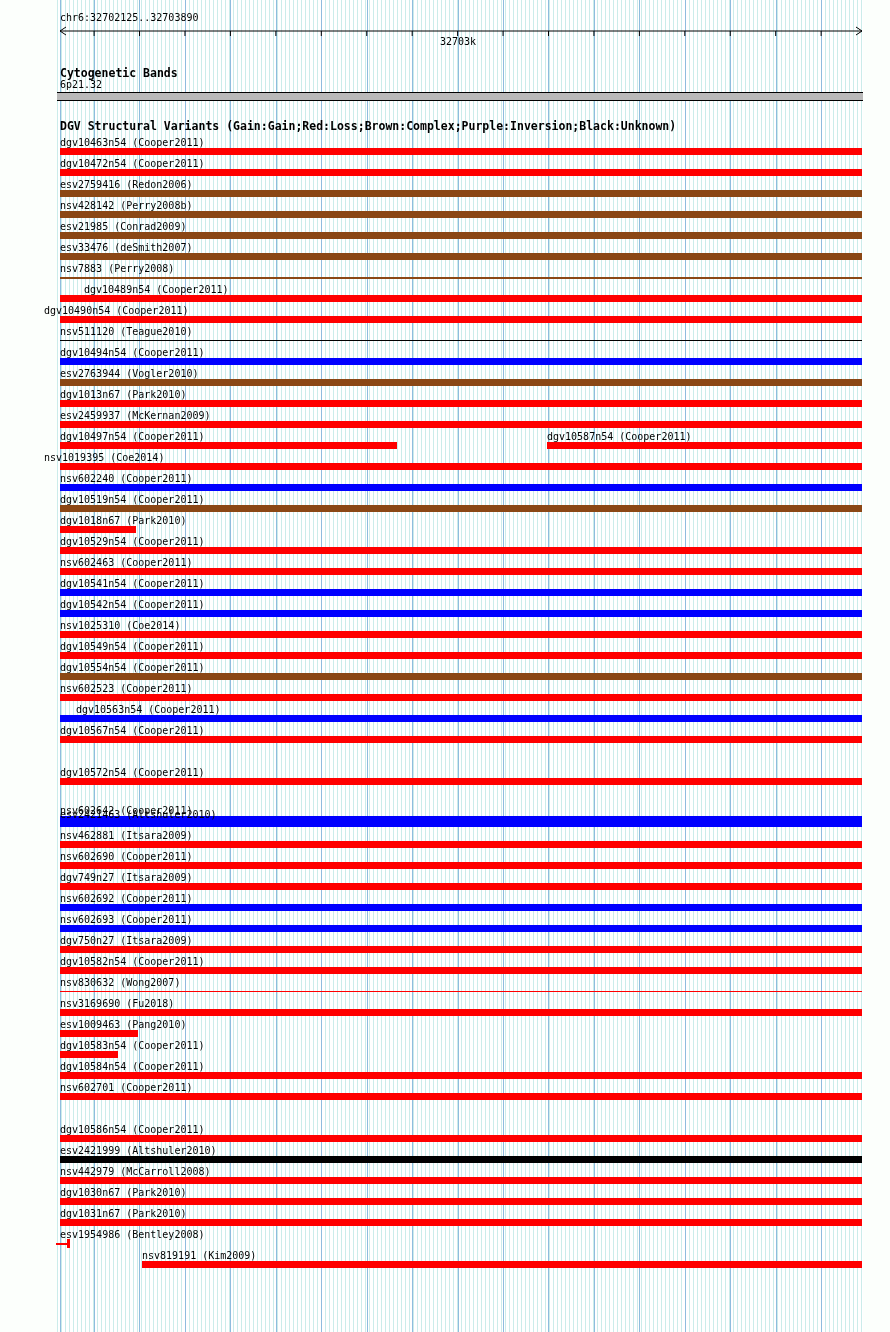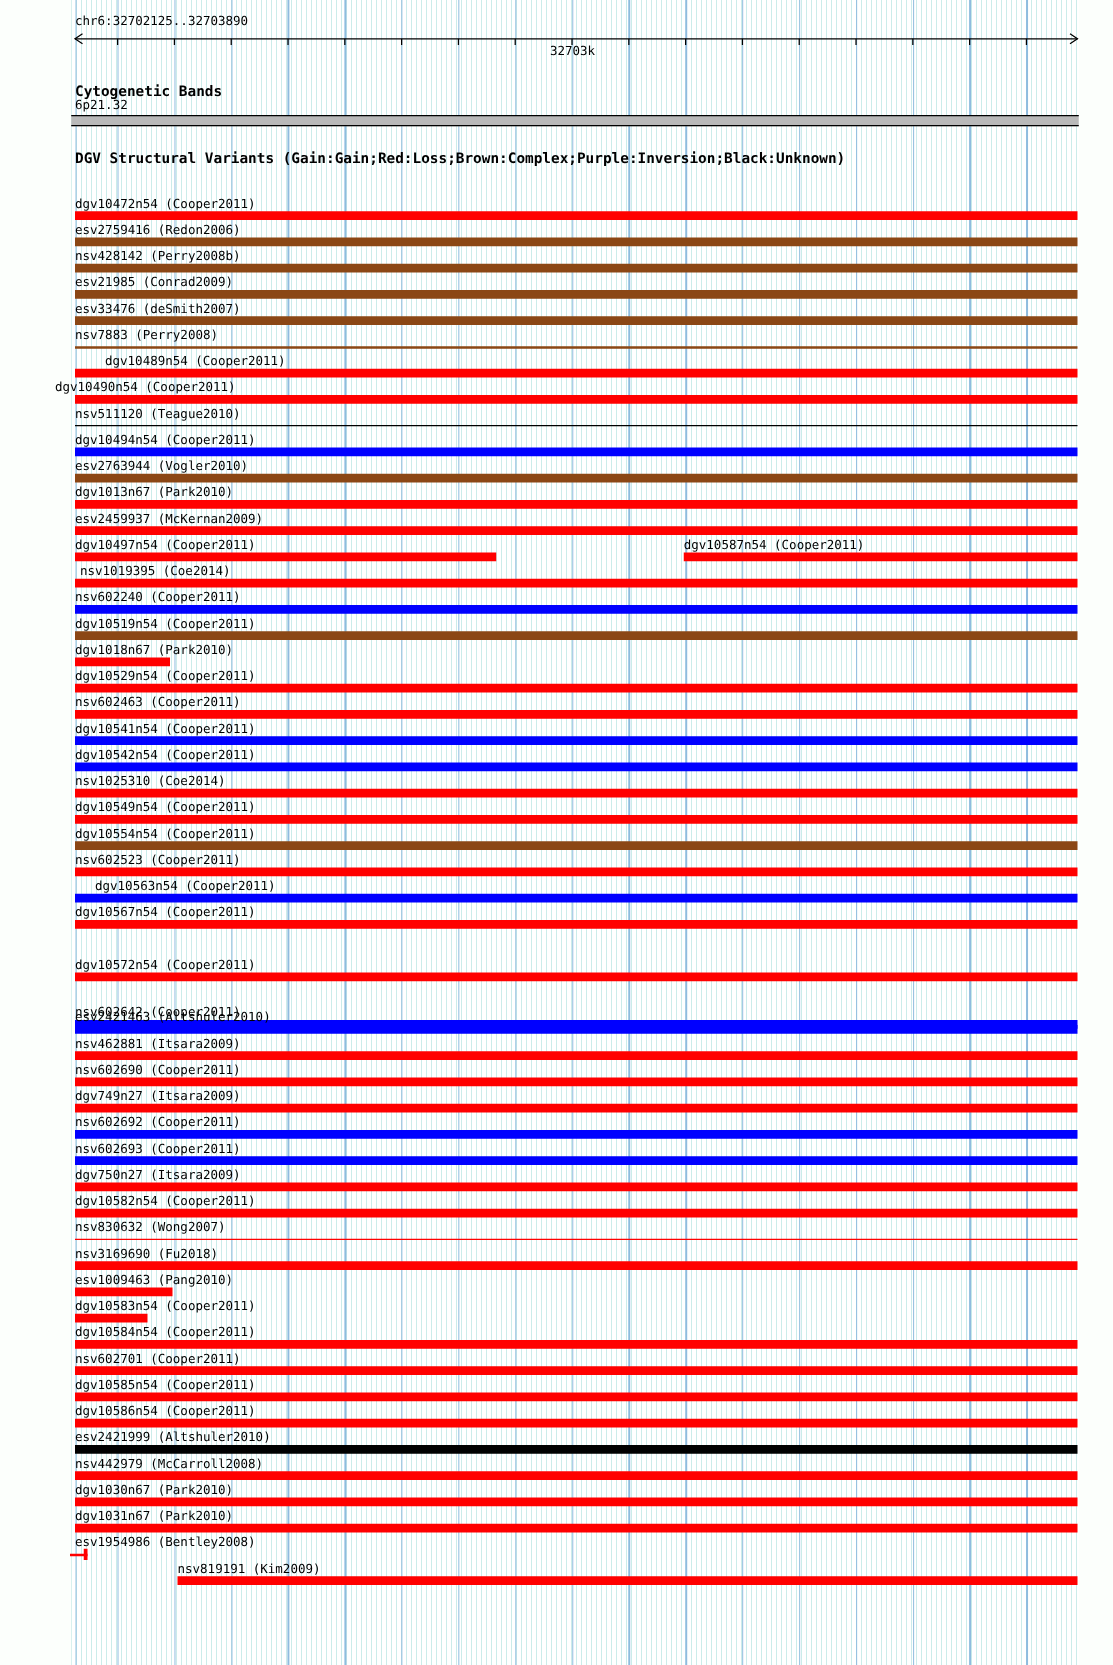--- a/index.html
+++ b/index.html
@@ -65,20 +65,26 @@
 
   <div class="t abs tick-label">32703k</div>
 
   <div class="tb abs cyto-title">Cytogenetic Bands</div>
   <div class="t abs cyto-label">6p21.32</div>
   <div class="cyto-band"></div>
 
   <div class="tb abs dgv-title">DGV Structural Variants (Gain:Gain;Red:Loss;Brown:Complex;Purple:Inversion;Black:Unknown)</div>
 
   <div id="tracks">
+      <div class="row" style="top: 135px;">
+    <div class="feat">
+      <span class="t lbl" style="left: 60px;">dgv10463n54 (Cooper2011)</span>
+      <div class="bar" style="background: rgb(255, 0, 0); left: 60px; width: 802px;"></div>
+    </div>
+  </div>
       <div class="row" style="top: 156px;">
     <div class="feat">
       <span class="t lbl" style="left: 60px;">dgv10472n54 (Cooper2011)</span>
       <div class="bar" style="background: rgb(255, 0, 0); left: 60px; width: 802px;"></div>
     </div>
   </div>
       <div class="row" style="top: 177px;">
     <div class="feat">
       <span class="t lbl" style="left: 60px;">esv2759416 (Redon2006)</span>
       <div class="bar" style="background: rgb(139, 71, 21); left: 60px; width: 802px;"></div>
@@ -155,21 +161,21 @@
       <span class="t lbl" style="left: 60px;">dgv10497n54 (Cooper2011)</span>
       <div class="bar" style="background: rgb(255, 0, 0); left: 60px; width: 337px;"></div>
     </div>
   <div class="feat">
       <span class="t lbl" style="left: 547px;">dgv10587n54 (Cooper2011)</span>
       <div class="bar" style="background: rgb(255, 0, 0); left: 547px; width: 315px;"></div>
     </div>
       </div>
       <div class="row" style="top: 450px;">
     <div class="feat">
-      <span class="t lbl" style="left: 64px;">nsv1019395 (Coe2014)</span>
+      <span class="t lbl" style="left: 44px;">nsv1019395 (Coe2014)</span>
       <div class="bar" style="background: rgb(255, 0, 0); left: 60px; width: 802px;"></div>
     </div>
   </div>
       <div class="row" style="top: 471px;">
     <div class="feat">
       <span class="t lbl" style="left: 60px;">nsv602240 (Cooper2011)</span>
       <div class="bar" style="background: rgb(0, 0, 255); left: 60px; width: 802px;"></div>
     </div>
   </div>
       <div class="row" style="top: 492px;">
@@ -330,26 +336,20 @@
   </div>
       <div class="row" style="top: 1059px;">
     <div class="feat">
       <span class="t lbl" style="left: 60px;">dgv10584n54 (Cooper2011)</span>
       <div class="bar" style="background: rgb(255, 0, 0); left: 60px; width: 802px;"></div>
     </div>
   </div>
       <div class="row" style="top: 1080px;">
     <div class="feat">
       <span class="t lbl" style="left: 60px;">nsv602701 (Cooper2011)</span>
-      <div class="bar" style="background: rgb(255, 0, 0); left: 60px; width: 802px;"></div>
-    </div>
-  </div>
-      <div class="row" style="top: 1101px;">
-    <div class="feat">
-      <span class="t lbl" style="left: 60px;">dgv10585n54 (Cooper2011)</span>
       <div class="bar" style="background: rgb(255, 0, 0); left: 60px; width: 802px;"></div>
     </div>
   </div>
       <div class="row" style="top: 1122px;">
     <div class="feat">
       <span class="t lbl" style="left: 60px;">dgv10586n54 (Cooper2011)</span>
       <div class="bar" style="background: rgb(255, 0, 0); left: 60px; width: 802px;"></div>
     </div>
   </div>
       <div class="row" style="top: 1143px;">

